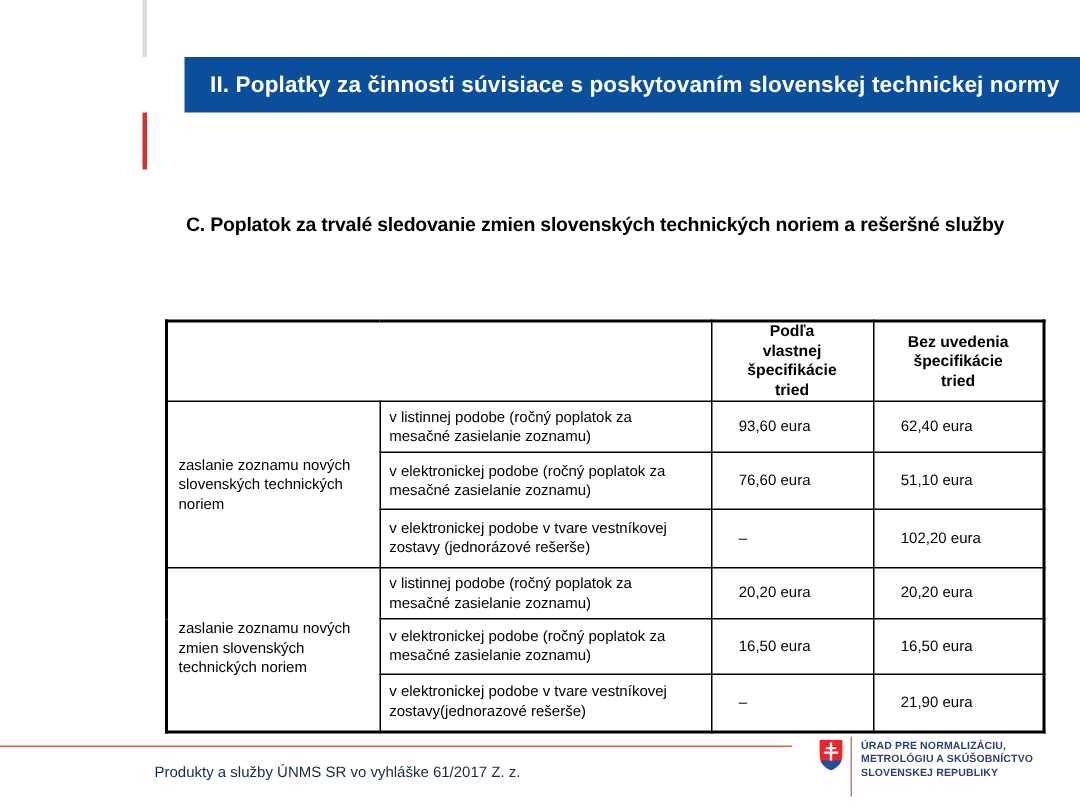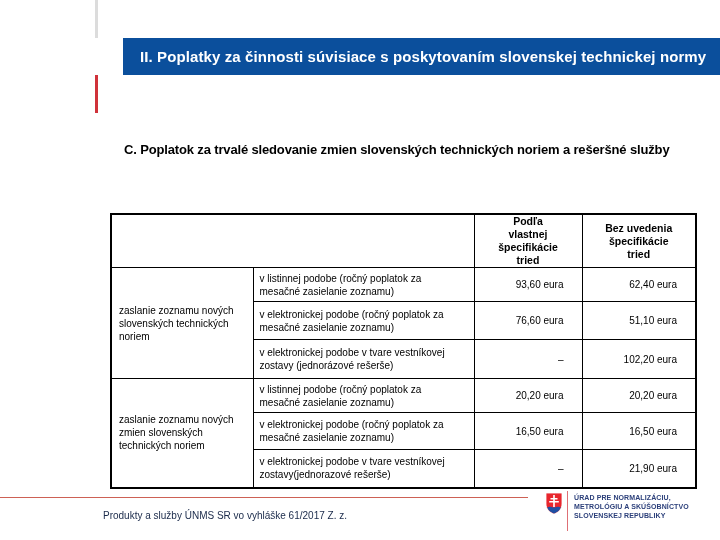--- a/index.html
+++ b/index.html
@@ -12,21 +12,21 @@
             white-space:nowrap; letter-spacing:0.1px;margin-left:28px; }
   .section-title { position:absolute; left:124px; top:142px; font-size:13px; font-weight:bold; white-space:nowrap; letter-spacing:-0.15px; }
   .desc { position:absolute; left:108px; top:173px; font-size:13px; line-height:16px; width:610px; letter-spacing:-0.1px; }
   .desc div { white-space:nowrap; }
   table.fees { position:absolute; left:110px; top:213px; width:585px; border-collapse:collapse;
                border:2px solid #000; font-size:10px; table-layout:fixed; }
   table.fees td, table.fees th { border:1px solid #000; padding:0 18px; vertical-align:middle; line-height:13px; }
   table.fees th { font-weight:bold; text-align:center; height:34px; font-size:10.5px; }
   table.fees td.group { text-align:left; padding-left:7px; }
   table.fees td.desc-cell { text-align:left; padding-left:6px; }
-  table.fees td.price { text-align:right; }
+  table.fees td.price { text-align:left; }
   .r1 { height:34px; } .r2 { height:38px; } .r3 { height:39px; }
   .r4 { height:34px; } .r5 { height:37px; } .r6 { height:38px; }
   .hline-red { position:absolute; left:0; top:497px; width:528px; height:1px; background:#c0392b; opacity:0.8; }
   .footer-text { position:absolute; left:103px; top:510px; font-size:10px; color:#1a2a4a; white-space:nowrap; }
   .logo { position:absolute; left:545px; top:491px; width:170px; height:40px; }
   .shield { position:absolute; left:0; top:1px; width:18px; height:23px; }
   .logo-sep { position:absolute; left:22px; top:0; width:1px; height:40px; background:#d0323a; opacity:0.7; }
   .logo-text { position:absolute; left:29px; top:2px; font-size:7px; line-height:9px; color:#2b3f7a; font-weight:bold; white-space:nowrap; letter-spacing:0.1px; }
 </style>
 </head>

